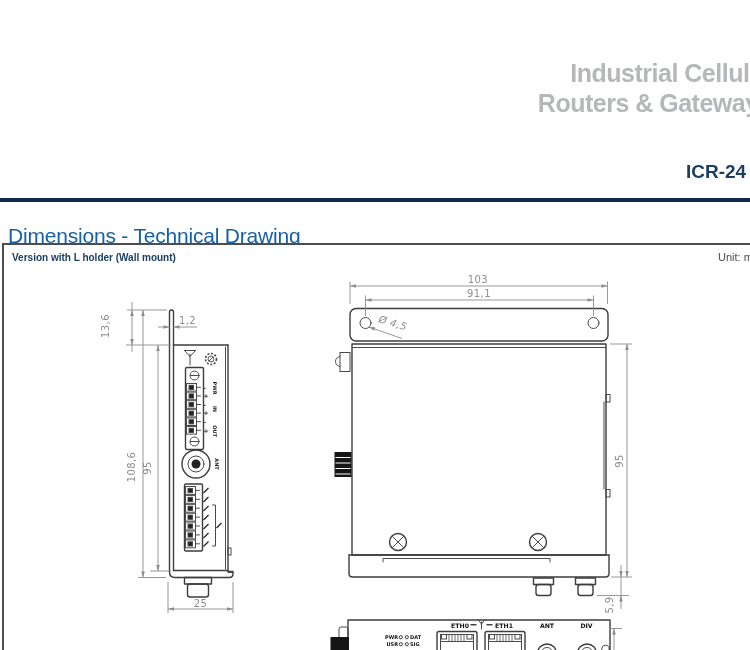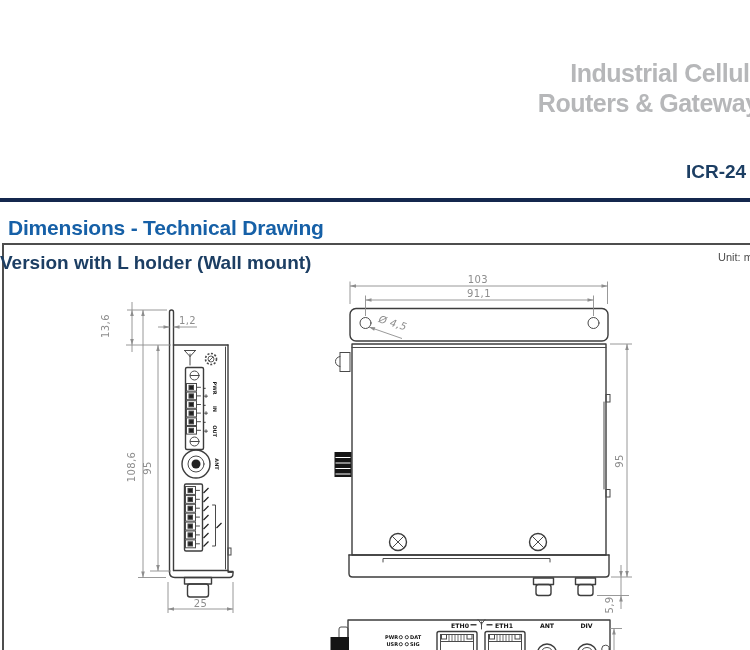--- a/index.html
+++ b/index.html
@@ -3,23 +3,23 @@
 <meta charset="utf-8">
 <style>
   html,body{margin:0;padding:0;background:#fff;}
   #screen{position:relative;width:750px;height:650px;overflow:hidden;background:#ffffff;
           font-family:"Liberation Sans",sans-serif;}
   .abs{position:absolute;}
   .brand{right:-22px;top:58px;text-align:right;font-weight:bold;font-size:25px;
          line-height:30px;color:#b6b7b9;letter-spacing:-0.5px;white-space:nowrap;}
   .model{left:686px;top:161px;font-weight:bold;font-size:19px;color:#1c3e63;white-space:nowrap;}
   .rule{left:0;top:198px;width:750px;height:4px;background:#14274d;}
-  .pagetitle{left:8px;top:216px;font-weight:bold;font-size:21px;color:#1660a7;letter-spacing:-0.2px;white-space:nowrap;}
+  .pagetitle{left:8px;top:224px;font-weight:normal;font-size:21px;color:#1660a7;letter-spacing:-0.2px;white-space:nowrap;}
   .panel{left:2px;top:243px;width:860px;height:760px;border:2px solid #4d4d4d;background:#fff;}
-  .subtitle{left:0;top:252px;font-weight:bold;font-size:19px;color:#1c3e63;white-space:nowrap;}
+  .subtitle{left:12px;top:252px;font-weight:bold;font-size:10px;color:#1c3e63;white-space:nowrap;}
   .unit{left:718px;top:251px;font-size:11px;color:#4d4d4d;white-space:nowrap;}
   svg{position:absolute;left:0;top:0;}
   .outline{stroke:#3d3d3d;stroke-width:1.4;fill:none;stroke-linecap:round;stroke-linejoin:round;}
   .thin{stroke:#4a4a4a;stroke-width:1;fill:none;stroke-linecap:round;}
   .dimline{stroke:#8d8d8d;stroke-width:0.9;fill:none;stroke-linecap:butt;}
   .dimarrow{fill:#8d8d8d;stroke:none;}
   .dimtext{font-family:"DejaVu Sans",sans-serif;font-size:10px;fill:#8d8d8d;letter-spacing:0.4px;}
   .dimtext-i{font-family:"DejaVu Sans",sans-serif;font-size:10px;font-style:italic;fill:#8d8d8d;letter-spacing:0.4px;}
   .tiny{font-family:"DejaVu Sans",sans-serif;font-size:5px;font-weight:bold;fill:#1a1a1a;}
   .mark{font-family:"DejaVu Sans",sans-serif;font-size:6px;font-weight:bold;fill:#1a1a1a;}

